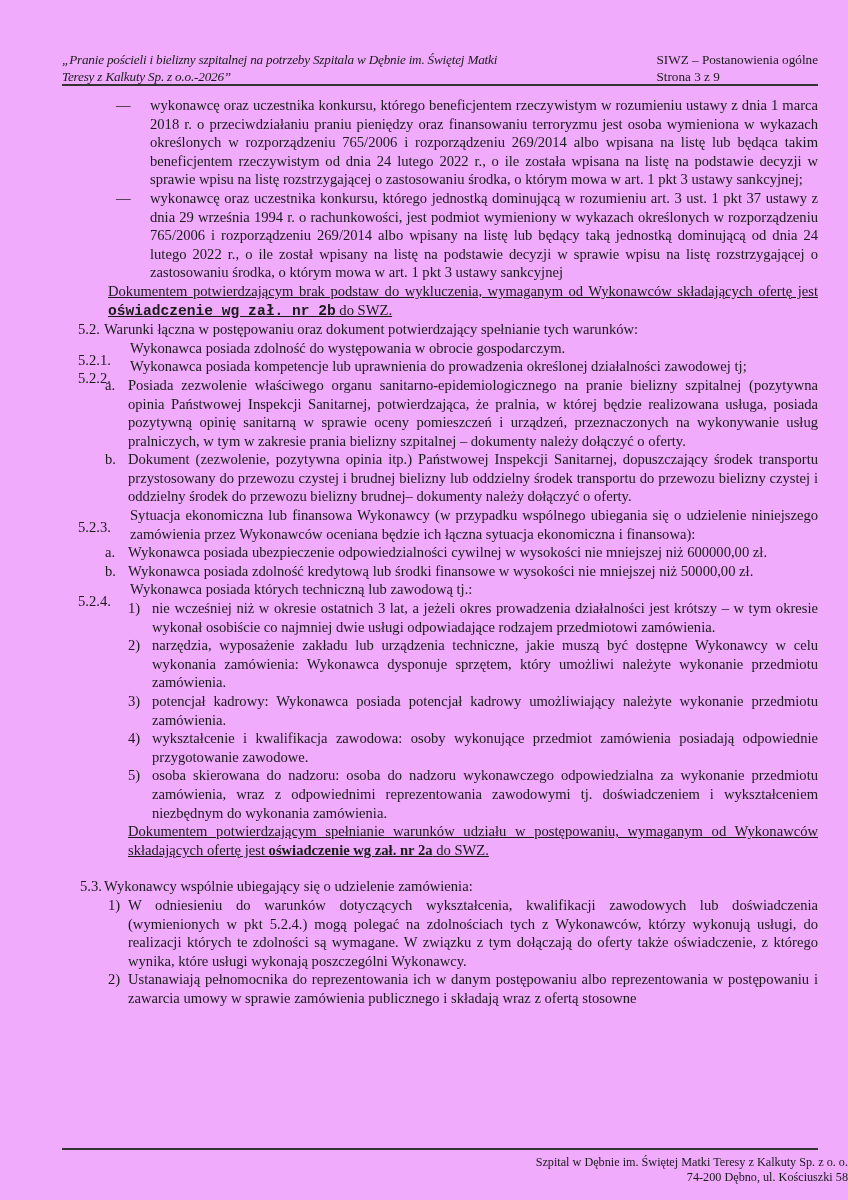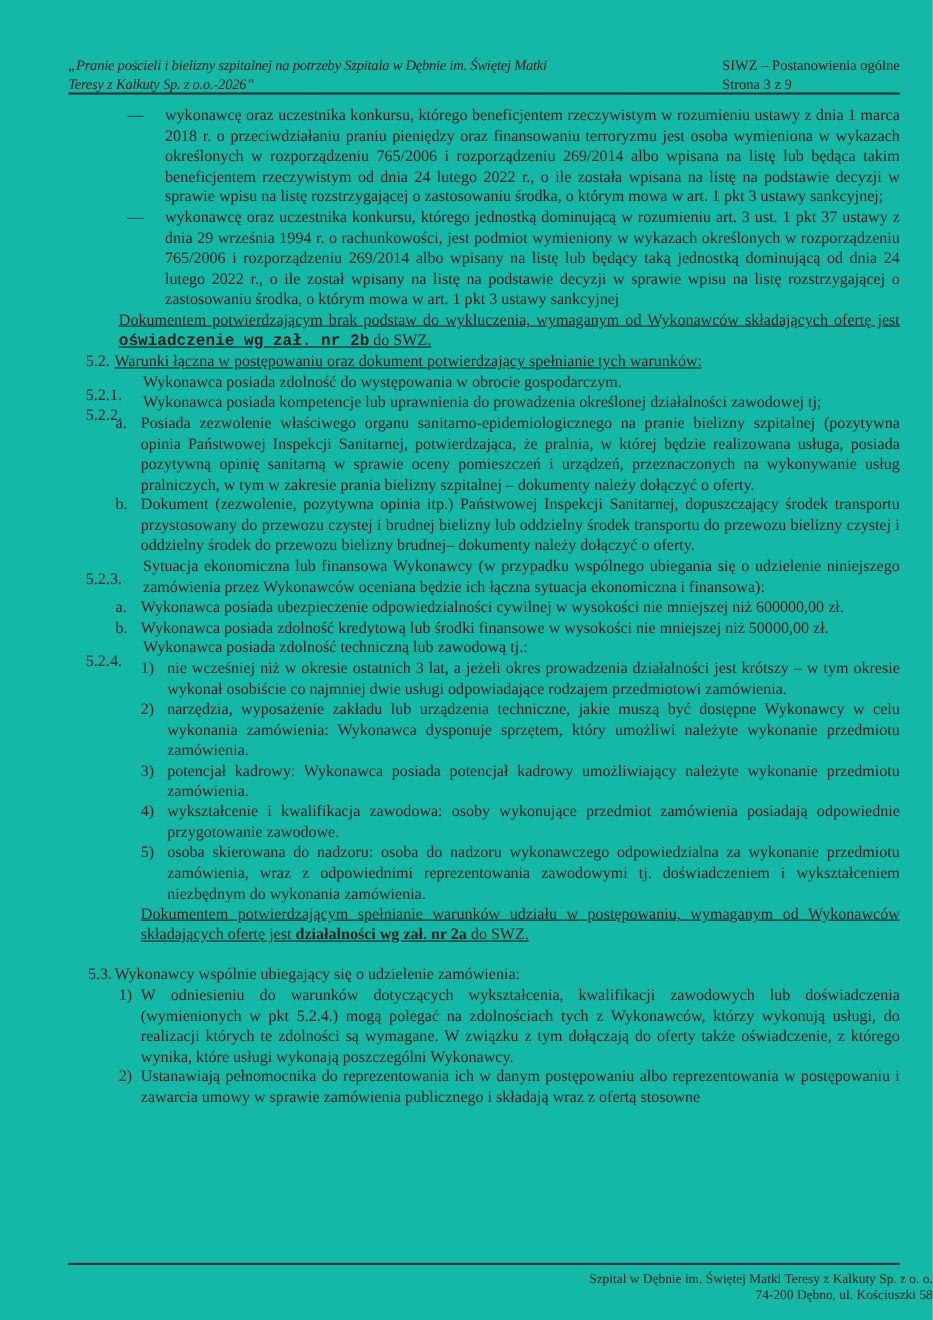--- a/index.html
+++ b/index.html
@@ -1,29 +1,29 @@
 <!DOCTYPE html>
 <html><head>
 <meta charset="utf-8">
 <style>
   html, body { margin: 0; padding: 0; background: #ffffff; }
   body { width: 848px; height: 1200px; position: relative; overflow: hidden;
          font-family: "Liberation Serif", "DejaVu Serif", serif; color: #1a1a1a; }
-  .page { position: absolute; left: 0; top: 0; width: 848px; height: 1200px; background: #14b8a6; }
+  .page { position: absolute; left: 0; top: 0; width: 848px; height: 1200px; background: #f0abfc; }
   .header { position: absolute; left: 62px; top: 51px; width: 756px; }
   .header-left { position: absolute; left: 0; top: 0; width: 540px; font-style: italic; font-size: 13.2px; line-height: 17px; letter-spacing: -0.2px; }
   .header-right { position: absolute; right: 0; top: 0; text-align: left; font-size: 13.2px; line-height: 17px; }
   .header-rule { position: absolute; left: 62px; top: 84px; width: 756px; height: 1.5px; background: #333; }
   .body { position: absolute; left: 0; top: 96px; width: 848px; font-size: 14.6px; line-height: 18.6px; }
   .blk { position: relative; text-align: justify; }
   .dash-item { margin-left: 150px; width: 668px; position: relative; }
   .dash-item .mk { position: absolute; left: -34px; top: 0; }
   .doc-note { margin-left: 108px; width: 710px; text-decoration: underline; }
   .doc-note b { font-weight: bold; font-family: Liberation Mono, monospace; }
-  .lvl1 { margin-left: 104px; width: 714px; position: relative; text-decoration: underline; }
+  .lvl1 { margin-left: 104px; width: 714px; position: relative; }
   .lvl1 .mk { position: absolute; left: -26px; top: 0; }
   .lvl2 { margin-left: 130px; width: 688px; position: relative; }
   .lvl2 .mk { position: absolute; left: -52px; top: 12px; }
   .alpha { margin-left: 128px; width: 690px; position: relative; }
   .alpha .mk { position: absolute; left: -23px; top: 0; }
   .num { margin-left: 152px; width: 666px; position: relative; }
   .num .mk { position: absolute; left: -24px; top: 0; }
   .doc-note2 { margin-left: 128px; width: 690px; text-decoration: underline; text-align: justify; }
   .s53 { margin-left: 104px; width: 714px; position: relative; margin-top: 18px; }
   .s53 .mk { position: absolute; left: -24px; top: 0; }
@@ -94,21 +94,21 @@
       <span class="mk">a.</span>
       <span>Wykonawca posiada ubezpieczenie odpowiedzialności cywilnej w wysokości nie mniejszej niż 600000,00 zł.</span>
     </div>
     <div class="blk alpha">
       <span class="mk">b.</span>
       <span>Wykonawca posiada zdolność kredytową lub środki finansowe w wysokości nie mniejszej niż 50000,00 zł.</span>
     </div>
 
     <div class="blk lvl2">
       <span class="mk">5.2.4.</span>
-      <span>Wykonawca posiada zdolność techniczną lub zawodową tj.:</span>
+      <span>Wykonawca posiada których techniczną lub zawodową tj.:</span>
     </div>
     <div class="blk num">
       <span class="mk">1)</span>
       <span>nie wcześniej niż w okresie ostatnich 3 lat, a jeżeli okres prowadzenia działalności jest krótszy – w tym okresie wykonał osobiście co najmniej dwie usługi odpowiadające rodzajem przedmiotowi zamówienia.</span>
     </div>
     <div class="blk num">
       <span class="mk">2)</span>
       <span>narzędzia, wyposażenie zakładu lub urządzenia techniczne, jakie muszą być dostępne Wykonawcy w celu wykonania zamówienia: Wykonawca dysponuje sprzętem, który umożliwi należyte wykonanie przedmiotu zamówienia.</span>
     </div>
     <div class="blk num">
@@ -117,21 +117,21 @@
     </div>
     <div class="blk num">
       <span class="mk">4)</span>
       <span>wykształcenie i kwalifikacja zawodowa: osoby wykonujące przedmiot zamówienia posiadają odpowiednie przygotowanie zawodowe.</span>
     </div>
     <div class="blk num">
       <span class="mk">5)</span>
       <span>osoba skierowana do nadzoru: osoba do nadzoru wykonawczego odpowiedzialna za wykonanie przedmiotu zamówienia, wraz z odpowiednimi reprezentowania zawodowymi tj. doświadczeniem i wykształceniem niezbędnym do wykonania zamówienia.</span>
     </div>
     <div class="blk doc-note2">
-      <span>Dokumentem potwierdzającym spełnianie warunków udziału w postępowaniu, wymaganym od Wykonawców składających ofertę jest </span><b>działalności wg zał. nr 2a</b><span> do SWZ.</span>
+      <span>Dokumentem potwierdzającym spełnianie warunków udziału w postępowaniu, wymaganym od Wykonawców składających ofertę jest </span><b>oświadczenie wg zał. nr 2a</b><span> do SWZ.</span>
     </div>
 
     <div class="blk s53">
       <span class="mk">5.3.</span>
       <span>Wykonawcy wspólnie ubiegający się o udzielenie zamówienia:</span>
     </div>
     <div class="blk num53">
       <span class="mk">1)</span>
       <span>W odniesieniu do warunków dotyczących wykształcenia, kwalifikacji zawodowych lub doświadczenia (wymienionych w pkt 5.2.4.) mogą polegać na zdolnościach tych z Wykonawców, którzy wykonują usługi, do realizacji których te zdolności są wymagane. W związku z tym dołączają do oferty także oświadczenie, z którego wynika, które usługi wykonają poszczególni Wykonawcy.</span>
     </div>

